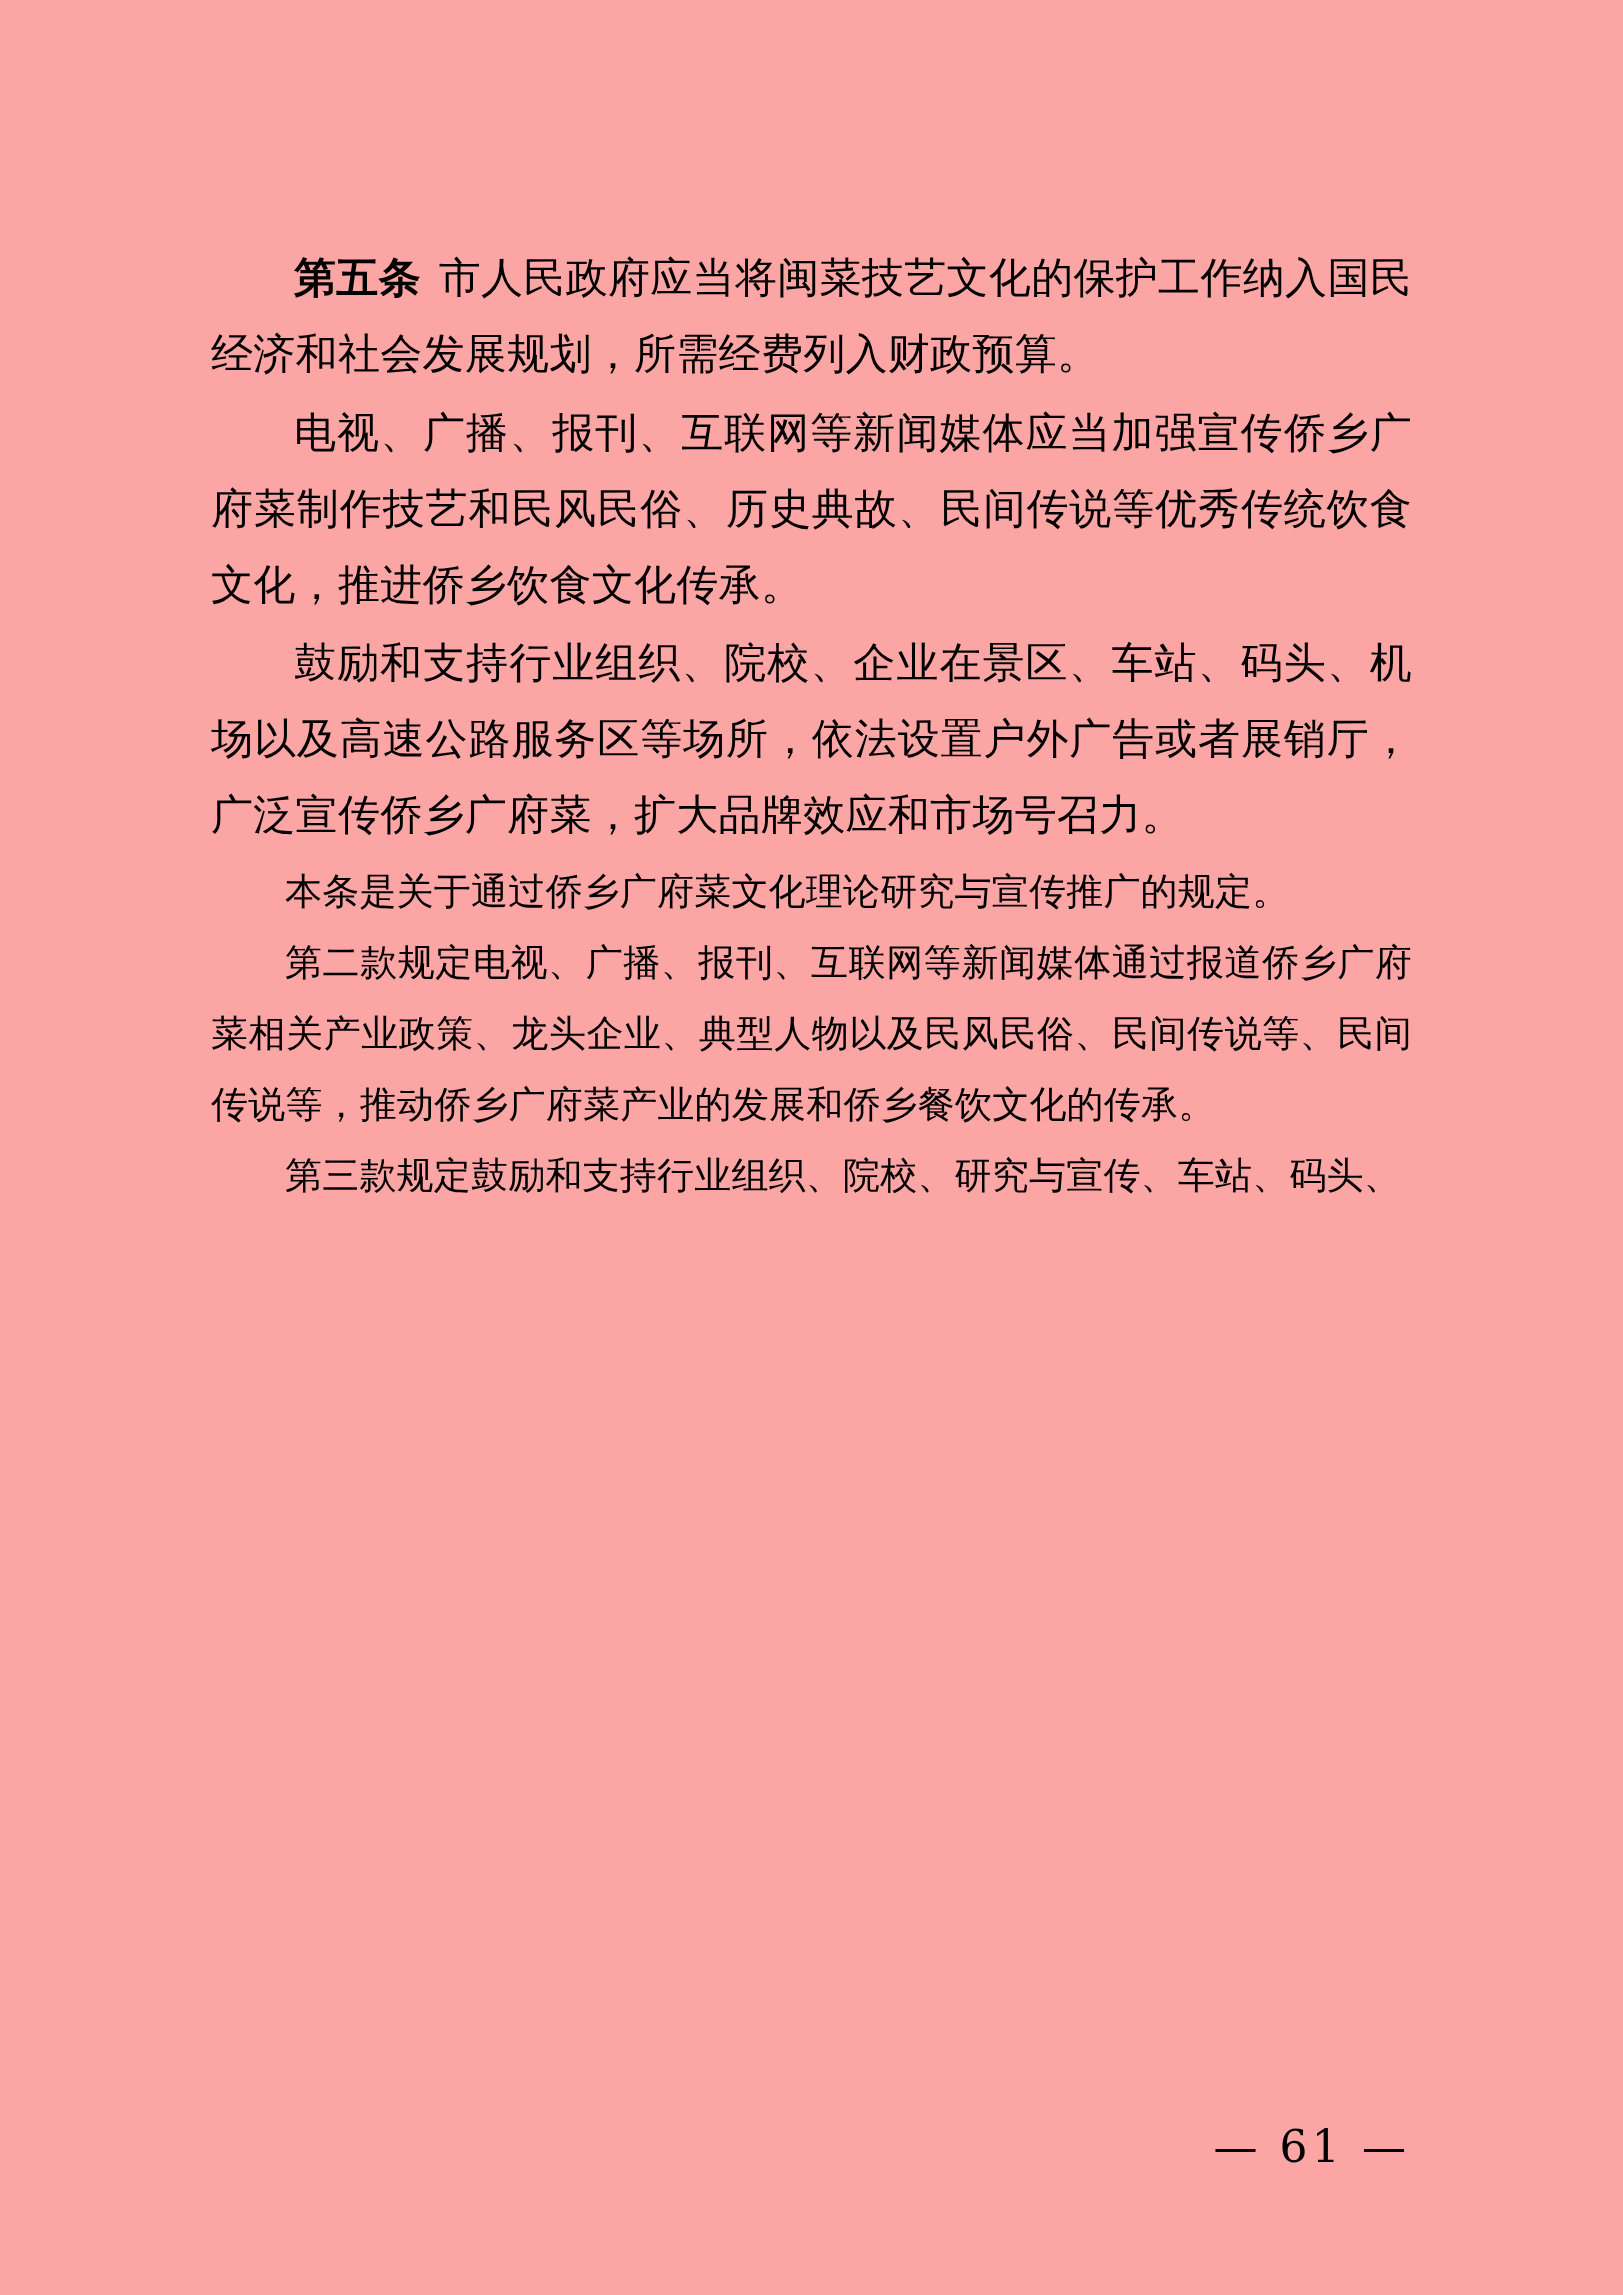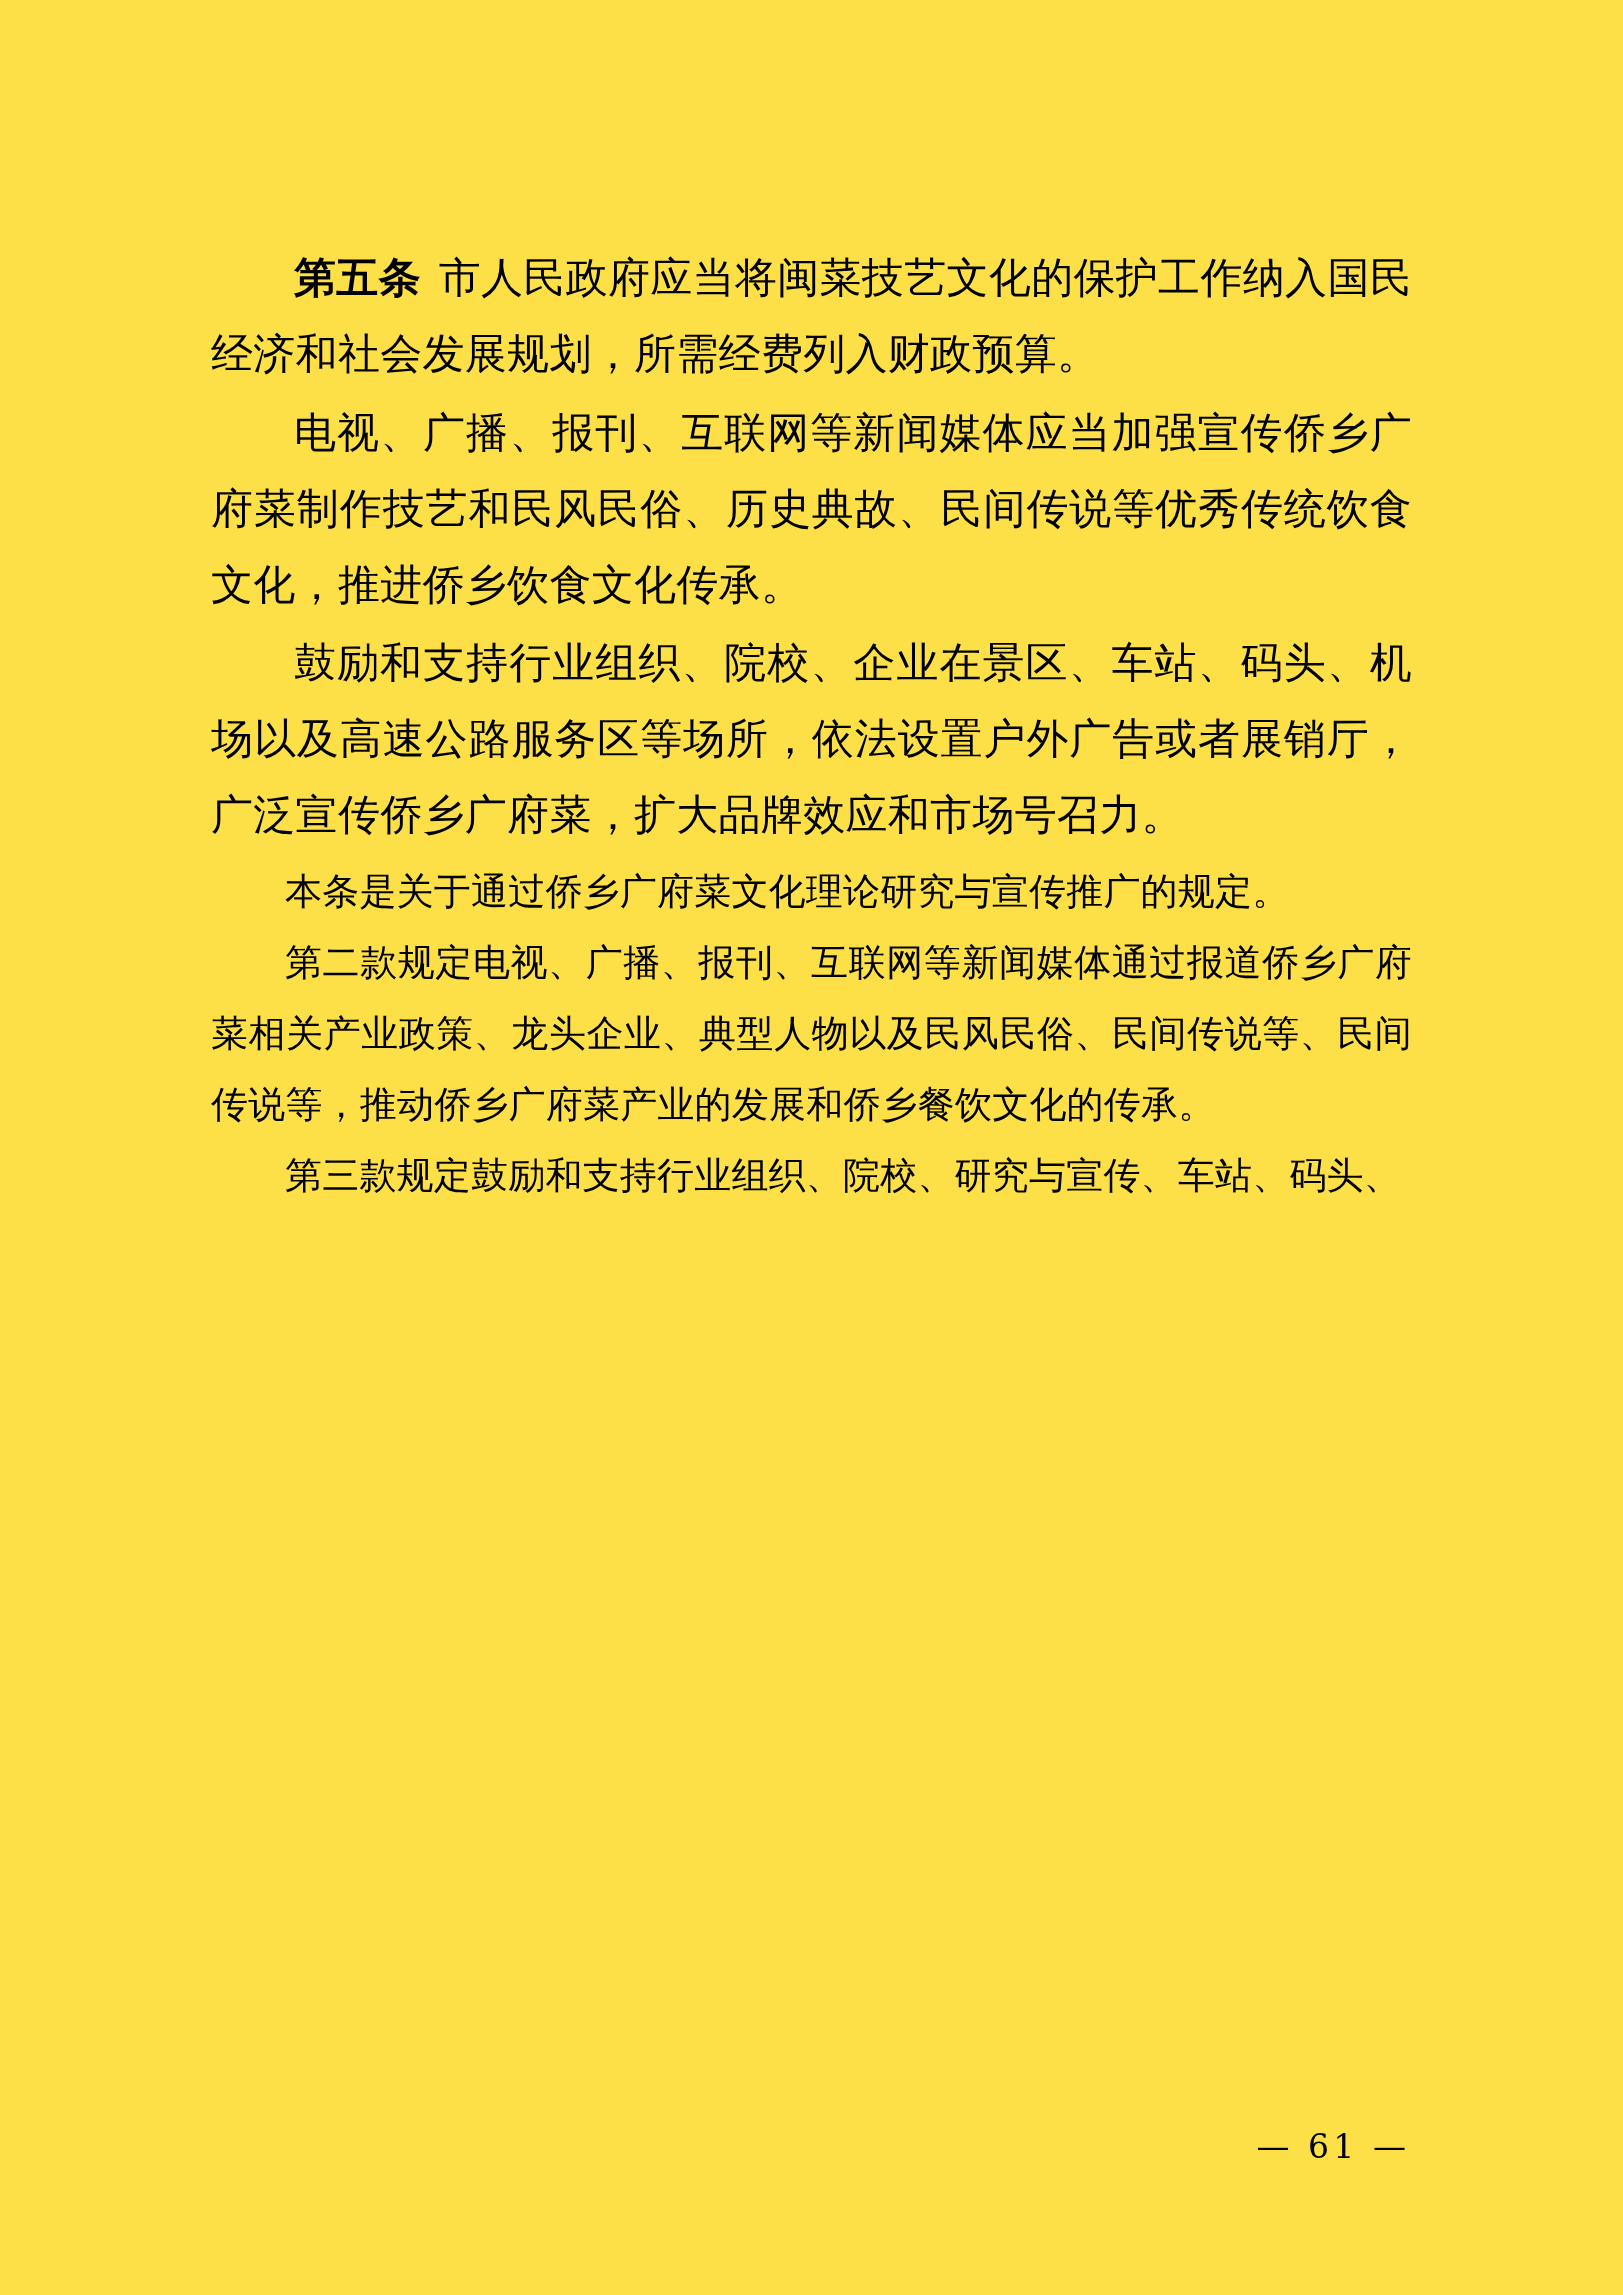--- a/index.html
+++ b/index.html
@@ -9,21 +9,21 @@
   }
   body {
     font-family: "DejaVu Serif", "Liberation Serif", serif;
     color: #000000;
   }
 
   .page {
     position: relative;
     width: 1623px;
     height: 2295px;
-    background: #fde047;
+    background: #fca5a5;
     overflow: hidden;
     box-sizing: border-box;
   }
 
   
   .text-column {
     position: absolute;
     left: 211px;
     top: 240px;
     width: 1201px;
@@ -75,21 +75,21 @@
     letter-spacing: 0.2px;
     font-weight: 400;
   }
 
   
   .page-number {
     position: absolute;
     right: 213px;
     top: 2126px;
     font-family: "DejaVu Serif", "Liberation Serif", serif;
-    font-size: 33px;
+    font-size: 44px;
     line-height: 41px;
     letter-spacing: 4.1px;
     color: #000000;
     white-space: nowrap;
   }
 </style>
 </head>
 <body>
 
 <div class="page">

